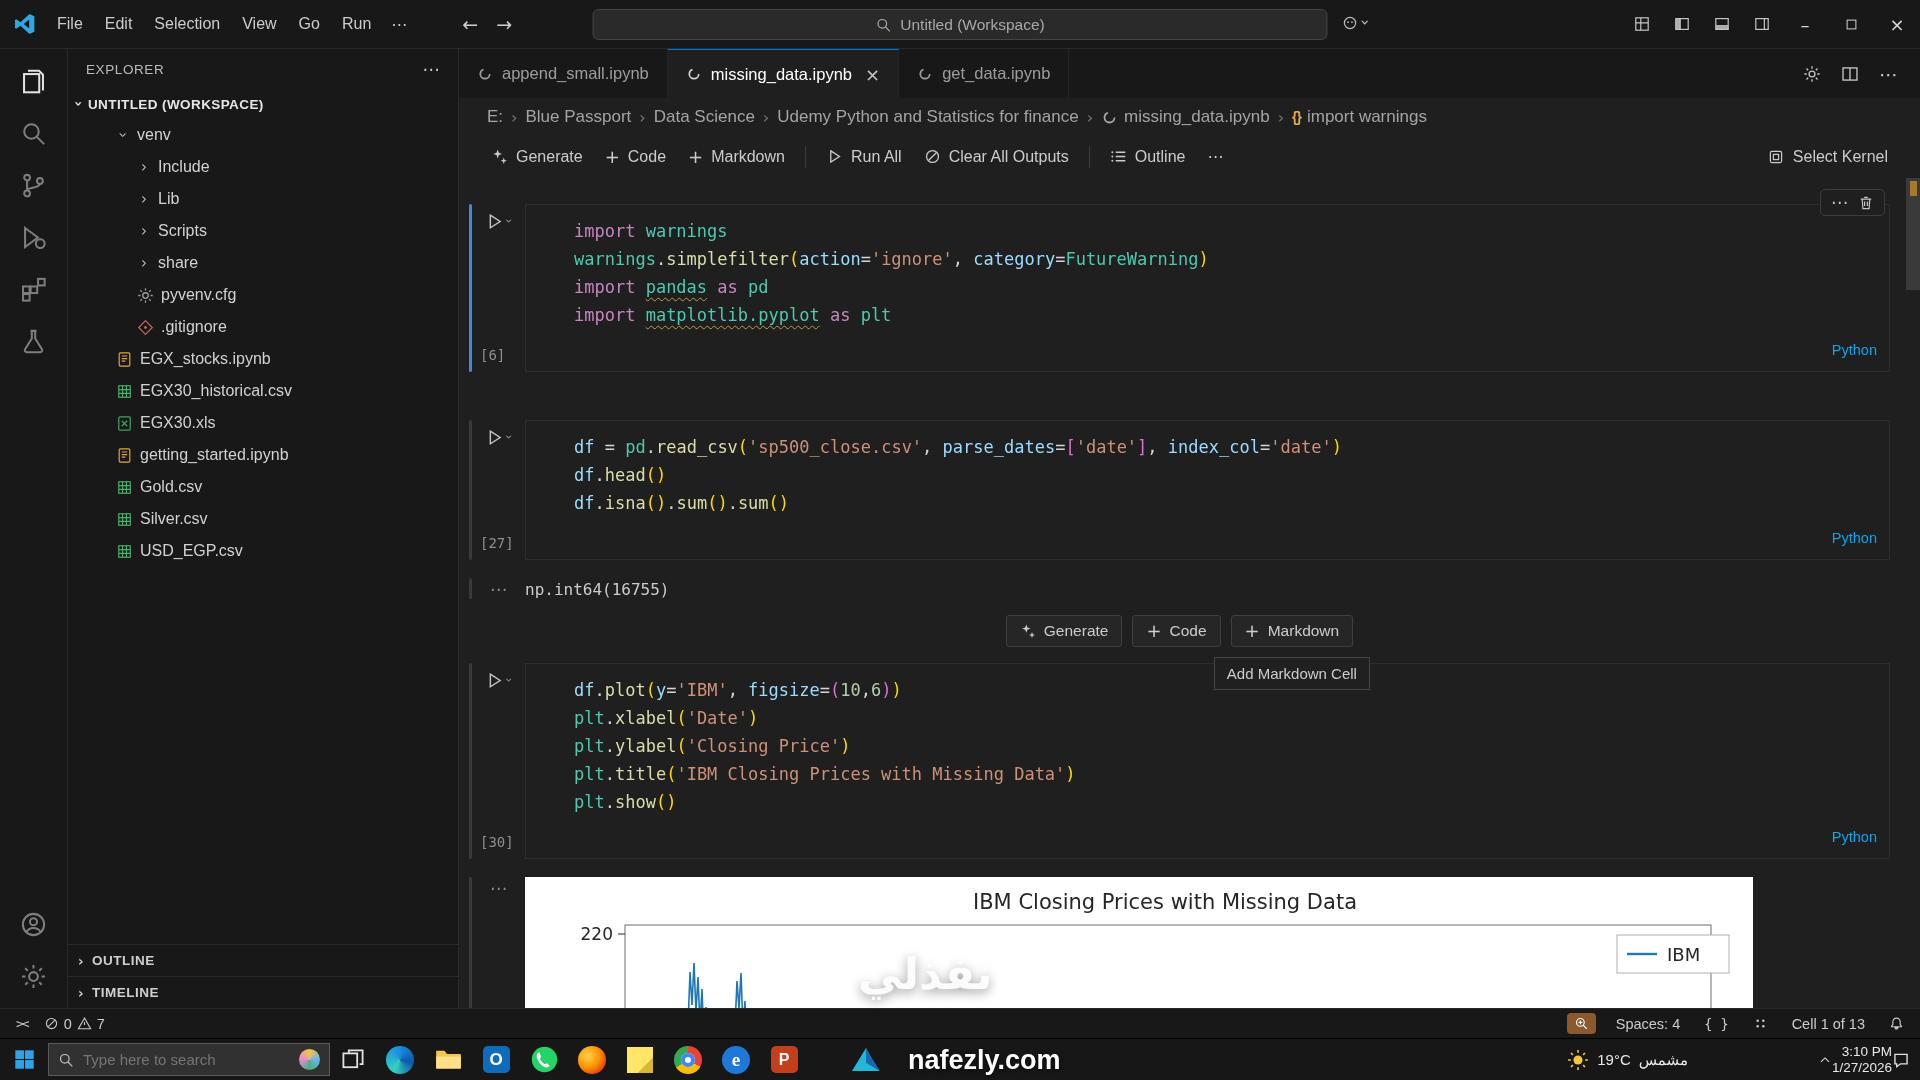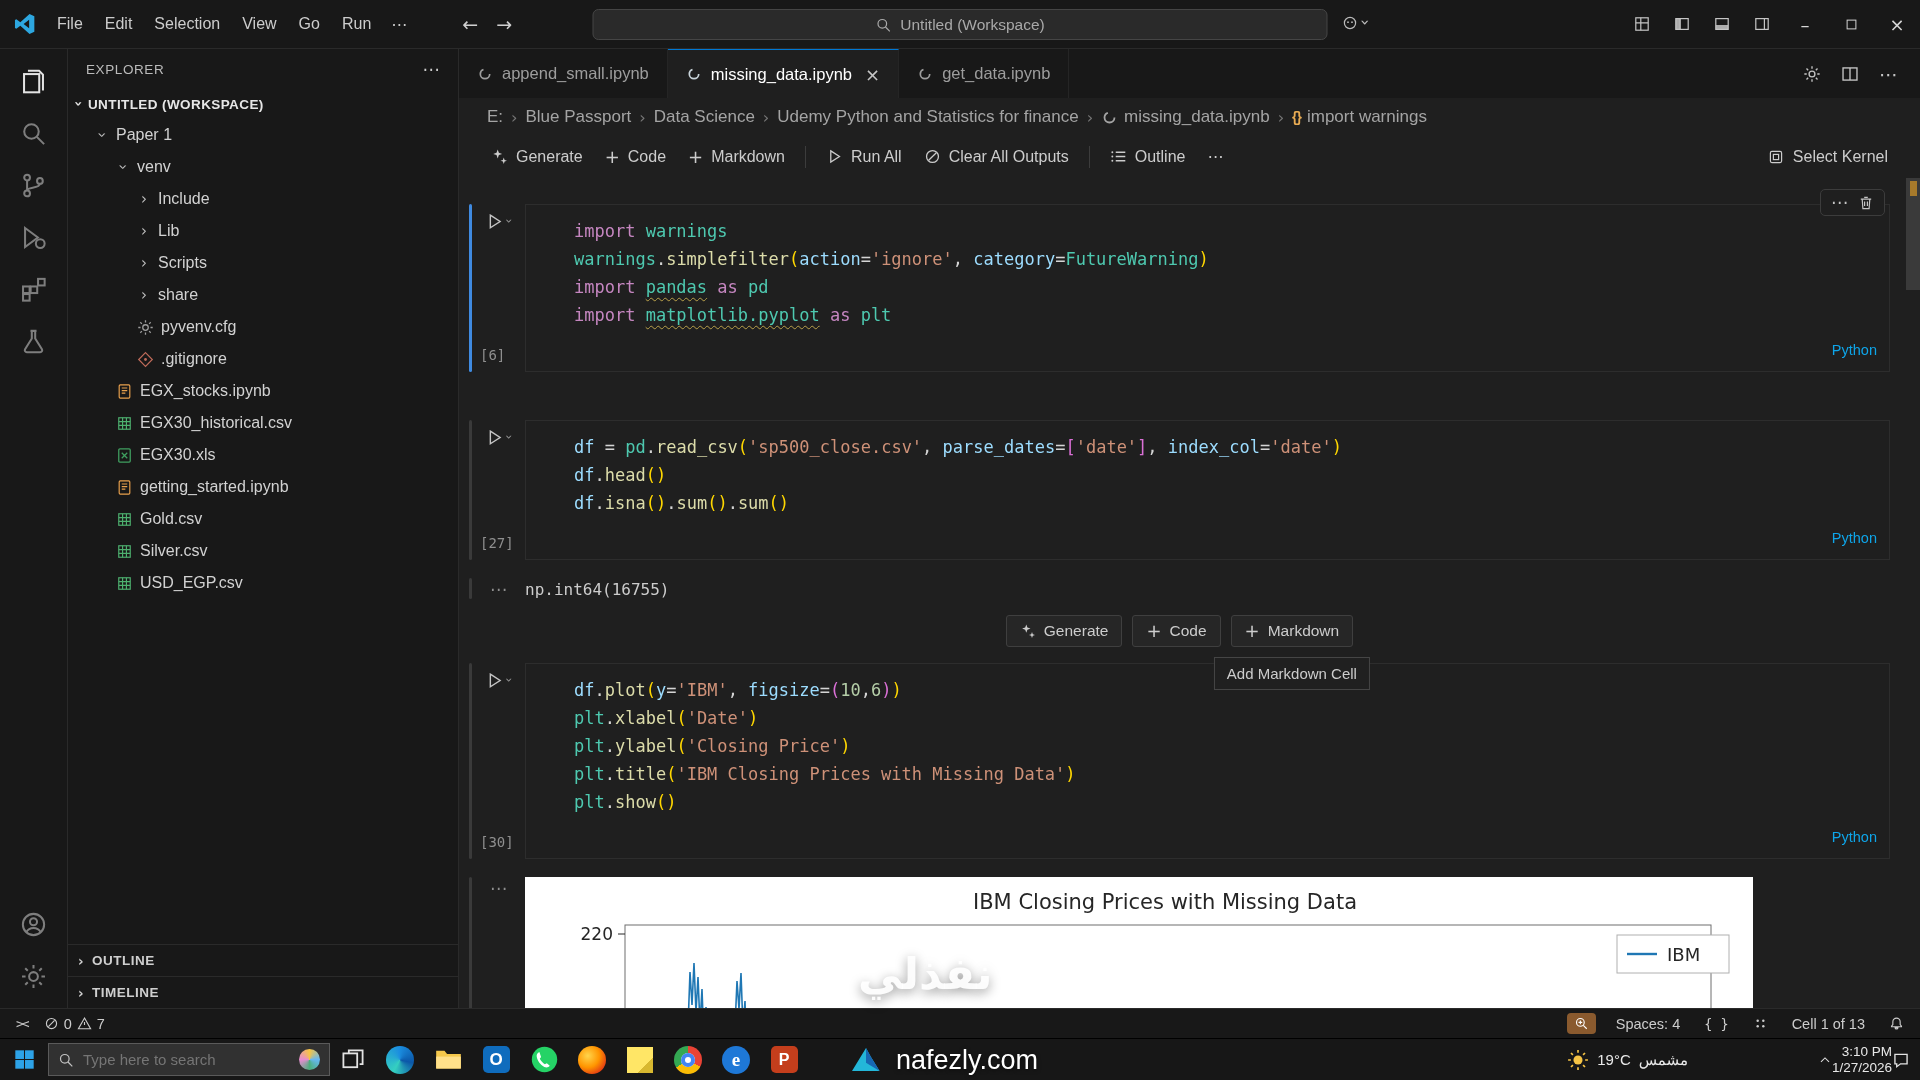--- a/index.html
+++ b/index.html
@@ -140,21 +140,21 @@
   .weather svg{width:22px;height:22px;}
   .trayspacer{width:130px;}
   .chevup{color:#ddd;}
   .chevup svg{width:14px;height:14px;}
   .clock{display:flex;flex-direction:column;align-items:flex-end;color:#e8e8e8;font-size:13.5px;line-height:16px;}
   .notif{color:#e3e3e3;}
   .notif svg{width:18px;height:18px;}
 
   
   .wm-center{position:absolute;left:858px;top:948px;z-index:50;direction:rtl;font-family:"DejaVu Sans",sans-serif;font-size:44px;font-weight:bold;color:rgba(255,255,255,.93);text-shadow:0 3px 12px rgba(0,0,0,.4);}
-  .wm-site{position:absolute;left:850px;top:1044px;z-index:60;display:flex;align-items:center;gap:14px;color:#fff;font-size:27px;font-weight:normal;text-shadow:0 1px 4px rgba(0,0,0,.6);}
+  .wm-site{position:absolute;left:850px;top:1044px;z-index:60;display:flex;align-items:center;gap:26px;color:#fff;font-size:27px;font-weight:bold;text-shadow:0 1px 4px rgba(0,0,0,.6);}
   .wm-site svg{width:32px;height:32px;}
 </style>
 </head>
 <body>
 
 <div class="screen">
 
   <div class="titlebar">
     <span class="ic vslogo">
         <svg viewBox="0 0 16 16">
@@ -306,24 +306,20 @@
     <div class="sidebar">
       <div class="sb-header">
         <span>EXPLORER</span>
         <span class="more glyph">⋯</span>
       </div>
       <div class="ws-row">
         <span class="rot glyph">›</span>
         <span>UNTITLED (WORKSPACE)</span>
       </div>
       <div class="tree">
-          <div class="trow" style="padding-left:27px">
-            <span class="chev glyph rot">›</span>
-            <span>Paper 1</span>
-          </div>
           <div class="trow" style="padding-left:48px">
             <span class="chev glyph rot">›</span>
             <span>venv</span>
           </div>
           <div class="trow" style="padding-left:69px">
             <span class="chev glyph">›</span>
             <span>Include</span>
           </div>
           <div class="trow" style="padding-left:69px">
             <span class="chev glyph">›</span>

